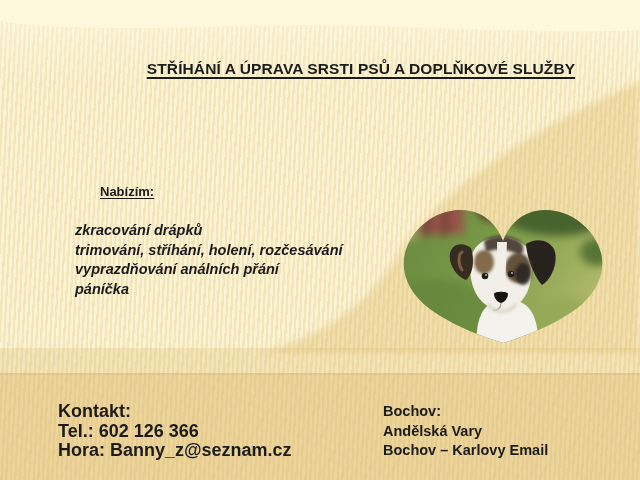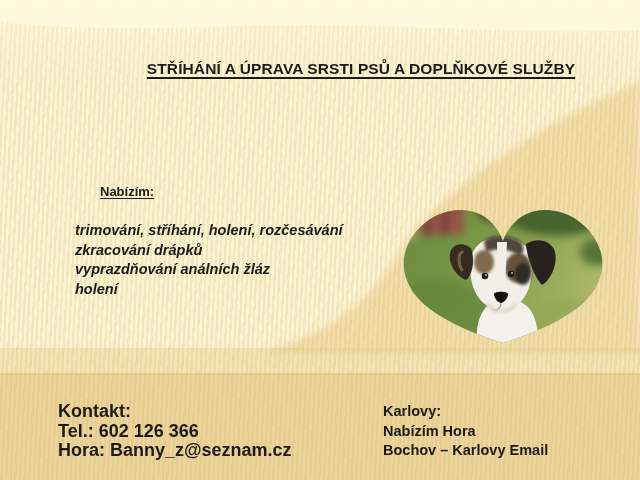--- a/index.html
+++ b/index.html
@@ -76,24 +76,24 @@
     <line x1="0" y1="374" x2="640" y2="374" stroke="rgba(184,139,48,0.55)" stroke-width="1"></line>
 
     <rect x="0" y="374.5" width="640" height="106" fill="rgba(210,160,62,0.36)"></rect>
   </svg>
 
   <div class="txt title">STŘÍHÁNÍ A ÚPRAVA SRSTI PSŮ A DOPLŇKOVÉ SLUŽBY</div>
 
 
   <div class="txt offer-heading">Nabízím:</div>
   <div class="txt offer-list">
+    <div>zkracování drápků</div>
     <div>trimování, stříhání, holení, rozčesávání</div>
-    <div>zkracování drápků</div>
-    <div>vyprazdňování análních žláz</div>
-    <div>holení</div>
+    <div>vyprazdňování análních přání</div>
+    <div>páníčka</div>
   </div>
 
   <svg class="heart-photo" viewBox="0 0 210 142" role="img">
     <defs>
       <clipPath id="heartClip">
         <path d="M105,37 C99,20 84,6 63,6 C36,6 13,26 7,49 C2,70 12,90 32,105
                  C57,123 86,133 105,139 C124,133 153,123 178,105 C198,90 208,70 203,49
                  C197,26 174,6 147,6 C126,6 111,20 105,37 Z"></path>
       </clipPath>
       <linearGradient id="grassGrad" x1="0" y1="0" x2="1" y2="0.35">
@@ -160,18 +160,18 @@
     </g>
   </svg>
 
   <div class="txt contact">
     <div>Kontakt:</div>
     <div>Tel.: 602 126 366</div>
     <div>Hora: Banny_z@seznam.cz</div>
   </div>
 
   <div class="txt address">
-    <div>Karlovy:</div>
-    <div>Nabízím Hora</div>
+    <div>Bochov:</div>
+    <div>Andělská Vary</div>
     <div>Bochov – Karlovy Email</div>
   </div>
 
 </div>
 
 </body></html>

